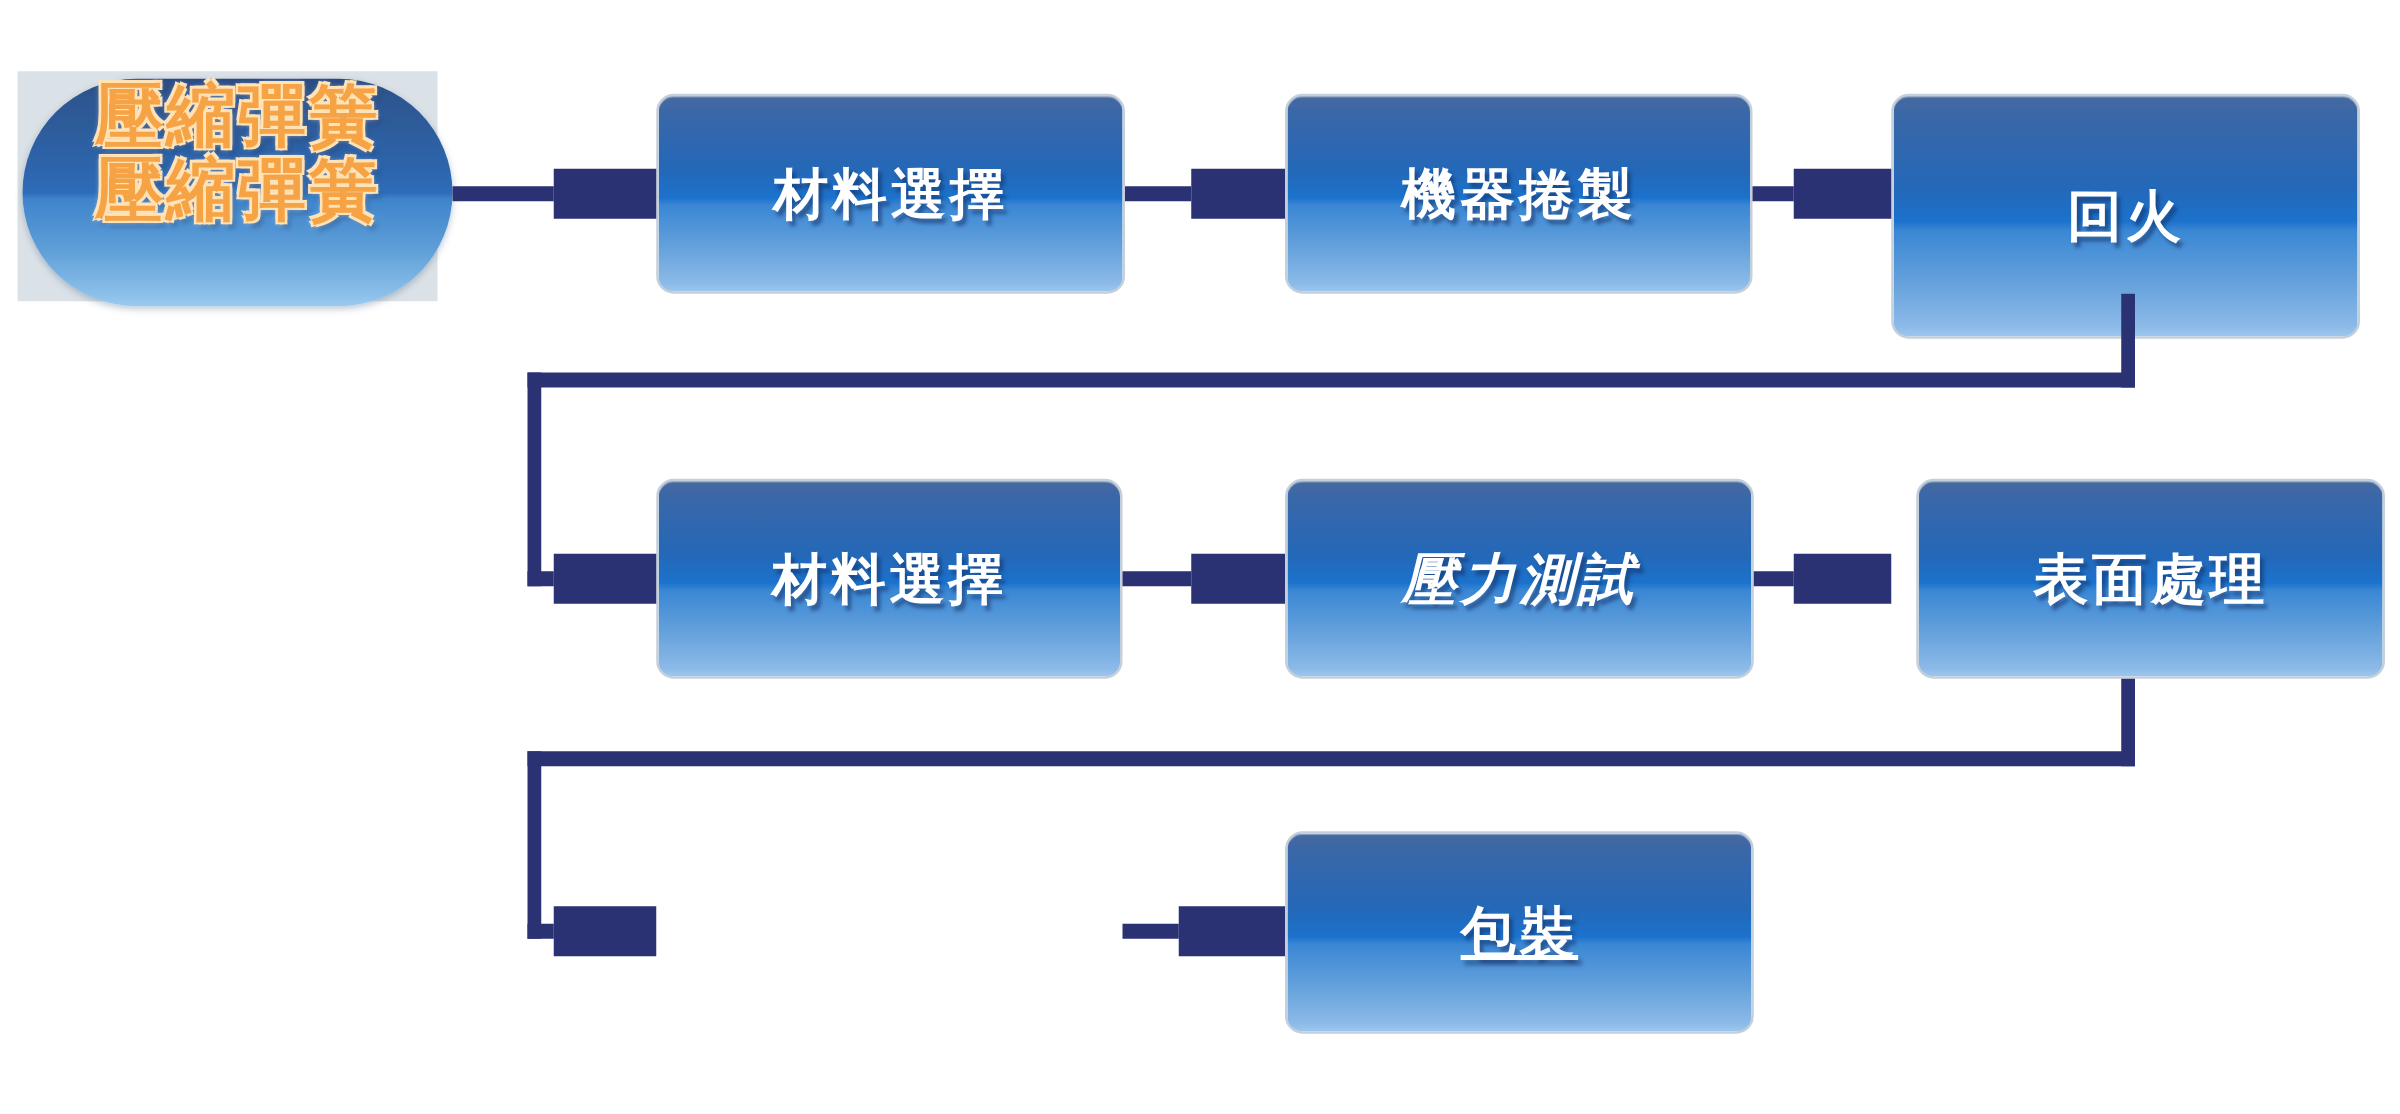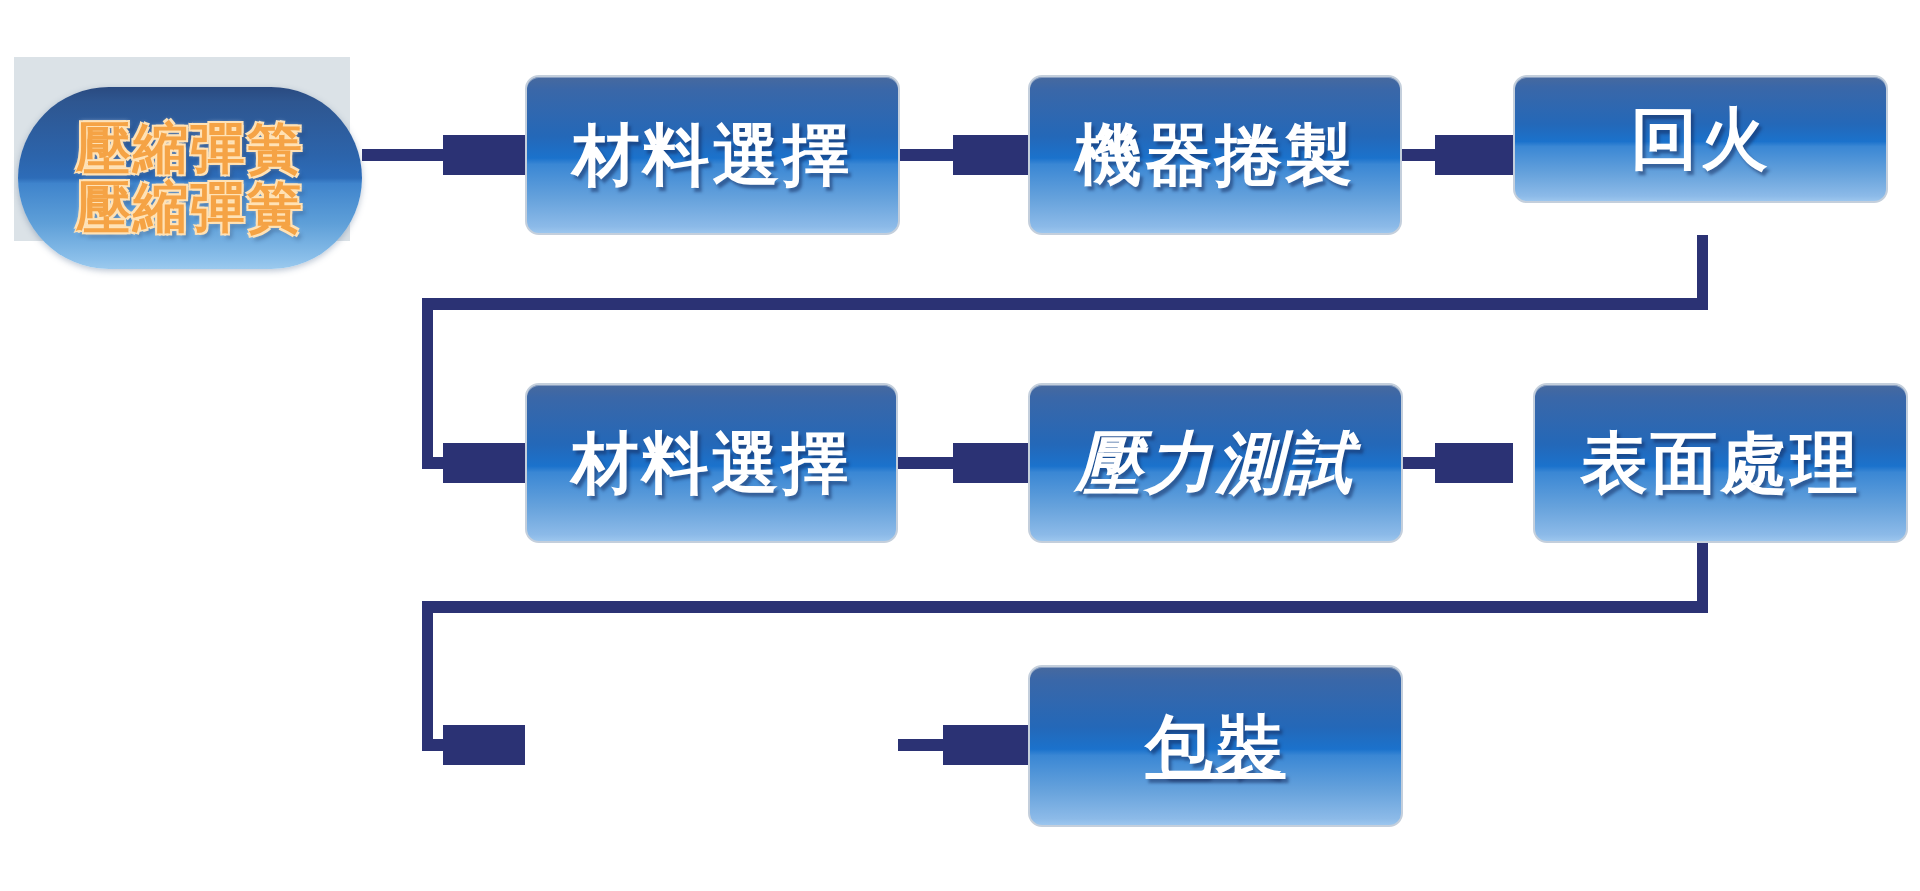--- a/index.html
+++ b/index.html
@@ -15,21 +15,21 @@
     position:absolute;left:14px;top:57px;width:336px;height:184px;
     background:#dbe2e7;
   }
   .pill{
     position:absolute;left:18px;top:63px;width:344px;height:182px;
     border-radius:91px;
     background:linear-gradient(180deg,
       #2a4a80 0%, #2e5690 8%, #2c64ab 38%, #2d6cb8 50%,
       #3f84cc 53%, #5e9fd8 75%, #8cc0ea 95%, #9ccaee 100%);
     box-shadow:0 2px 6px rgba(60,90,130,.35);
-    display:flex;flex-direction:column;align-items:center;justify-content:center;margin-top:24px;
+    display:flex;flex-direction:column;align-items:center;
   }
   .pill-line{
     color:#f5a345;
     font-size:55px;font-weight:bold;line-height:1.08;
     letter-spacing:2px;white-space:nowrap;
     text-shadow:
       -2px -2px 0 #ffe2b6, 2px -2px 0 #ffe2b6,
       -2px 2px 0 #ffe2b6, 2px 2px 0 #ffe2b6,
       0 0 5px rgba(255,255,255,.85),
       4px 5px 4px rgba(30,50,90,.35);
@@ -37,42 +37,42 @@
   
   .node{
     position:absolute;
     border-radius:14px;
     border:2px solid #c4cfdc;
     box-sizing:border-box;
     background:linear-gradient(180deg,
       #47699e 0%, #3a67a8 8%, #2468b8 38%, #1b72cc 52%,
       #3a87d4 56%, #66a2dc 78%, #8cbae8 96%, #9cc6ee 100%);
     display:flex;align-items:center;justify-content:center;
-    color:#ffffff;font-size:67px;font-weight:bold;
+    color:#ffffff;font-size:44px;font-weight:bold;
     letter-spacing:3px;white-space:nowrap;
     text-shadow:3px 4px 3px rgba(20,40,90,.5);
     box-shadow:inset 0 1px 0 rgba(255,255,255,.35);
   }
   
   .conn{position:absolute;background:#2b3274;}
 </style>
 </head>
 <body>
 
 <div class="canvas">
 
   <div class="title-backing"></div>
   <div class="pill">
     <div class="pill-line">壓縮彈簧</div>
     <div class="pill-line">壓縮彈簧</div>
   </div>
 
   <div class="node" style="left:525px;top:75px;width:375px;height:160px;">材料選擇</div>
   <div class="node" style="left:1028px;top:75px;width:374px;height:160px;">機器捲製</div>
-  <div class="node" style="left:1513px;top:75px;width:375px;height:128px;">回火</div>
+  <div class="node" style="left:1513px;top:75px;width:375px;height:196px;">回火</div>
 
   <div class="node" style="left:525px;top:383px;width:373px;height:160px;">材料選擇</div>
   <div class="node" style="left:1028px;top:383px;width:375px;height:160px;font-style:italic;">壓力測試</div>
   <div class="node" style="left:1513px;top:383px;width:375px;height:160px;margin-left:20px;">表面處理</div>
 
   <div class="node" style="left:1028px;top:665px;width:375px;height:162px;text-decoration:underline;">包裝</div>
 
   <div class="conn" style="left:362px;top:149px;width:81px;height:12px;"></div>
   <div class="conn" style="left:443px;top:135px;width:82px;height:40px;"></div>
   <div class="conn" style="left:900px;top:149px;width:53px;height:12px;"></div>

